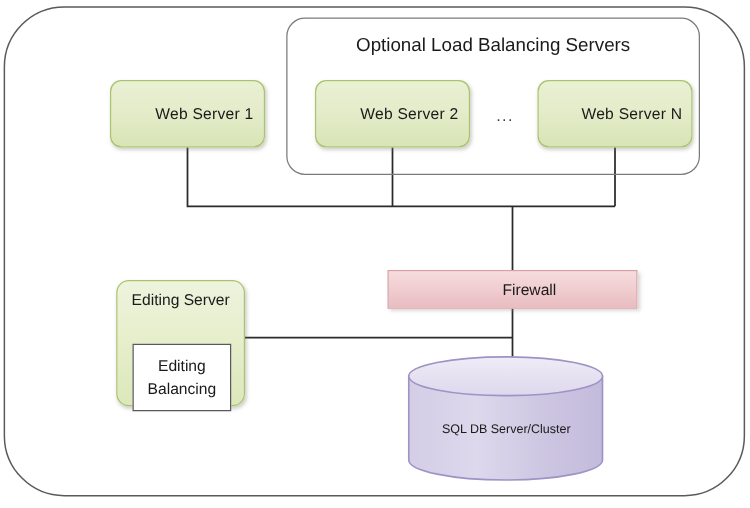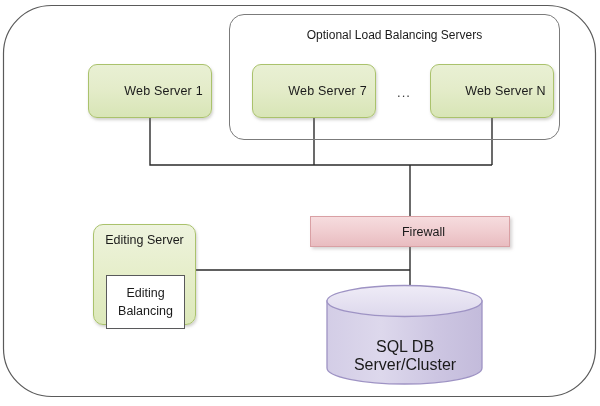--- a/index.html
+++ b/index.html
@@ -47,21 +47,21 @@
     position: absolute;
     box-sizing: border-box;
     border: 1px solid #7b7b7b;
     border-radius: 15px;
     background: transparent;
     z-index: 1;
   }
   .lb-title {
     position: absolute;
     text-align: center;
-    font-size: 12px;
+    font-size: 15px;
     color: #1a1a1a;
     z-index: 2;
   }
   .ellipsis {
     position: absolute;
     font-size: 13px;
     color: #3a3a3a;
     text-align: center;
     z-index: 3;
     letter-spacing: 1px;
@@ -99,21 +99,21 @@
     flex-direction: column;
     align-items: center;
     justify-content: center;
     font-size: 12.5px;
     color: #1a1a1a;
     line-height: 1.45;
   }
   .db-text {
     position: absolute;
     text-align: center;
-    font-size: 16px;
+    font-size: 10px;
     color: #1a1a1a;
     z-index: 4;
   }
 </style>
 </head>
 <body>
 
 <div id="canvas">
 
   <svg id="svg-layer" viewBox="0 0 600 406">
@@ -151,21 +151,21 @@
   </svg>
 
   <div class="lb-container" style="left:229px; top:14px; width:331px; height:126px;"></div>
   <div class="lb-title" style="left:229px; top:28px; width:331px;">Optional Load Balancing Servers</div>
 
   <div class="node green-box" style="left:88px; top:64px; width:124px; height:54px;">
     <span class="ws-label">Web Server 1</span>
   </div>
 
   <div class="node green-box" style="left:252px; top:64px; width:124px; height:54px;">
-    <span class="ws-label">Web Server 7</span>
+    <span class="ws-label">Web Server 2</span>
   </div>
 
   <div class="ellipsis" style="left:378px; top:85px; width:52px;">...</div>
 
   <div class="node green-box" style="left:430px; top:64px; width:124px; height:54px;">
     <span class="ws-label">Web Server N</span>
   </div>
 
   <div class="node firewall-box" style="left:310px; top:216px; width:200px; height:31px;">
     <span>Firewall</span>

